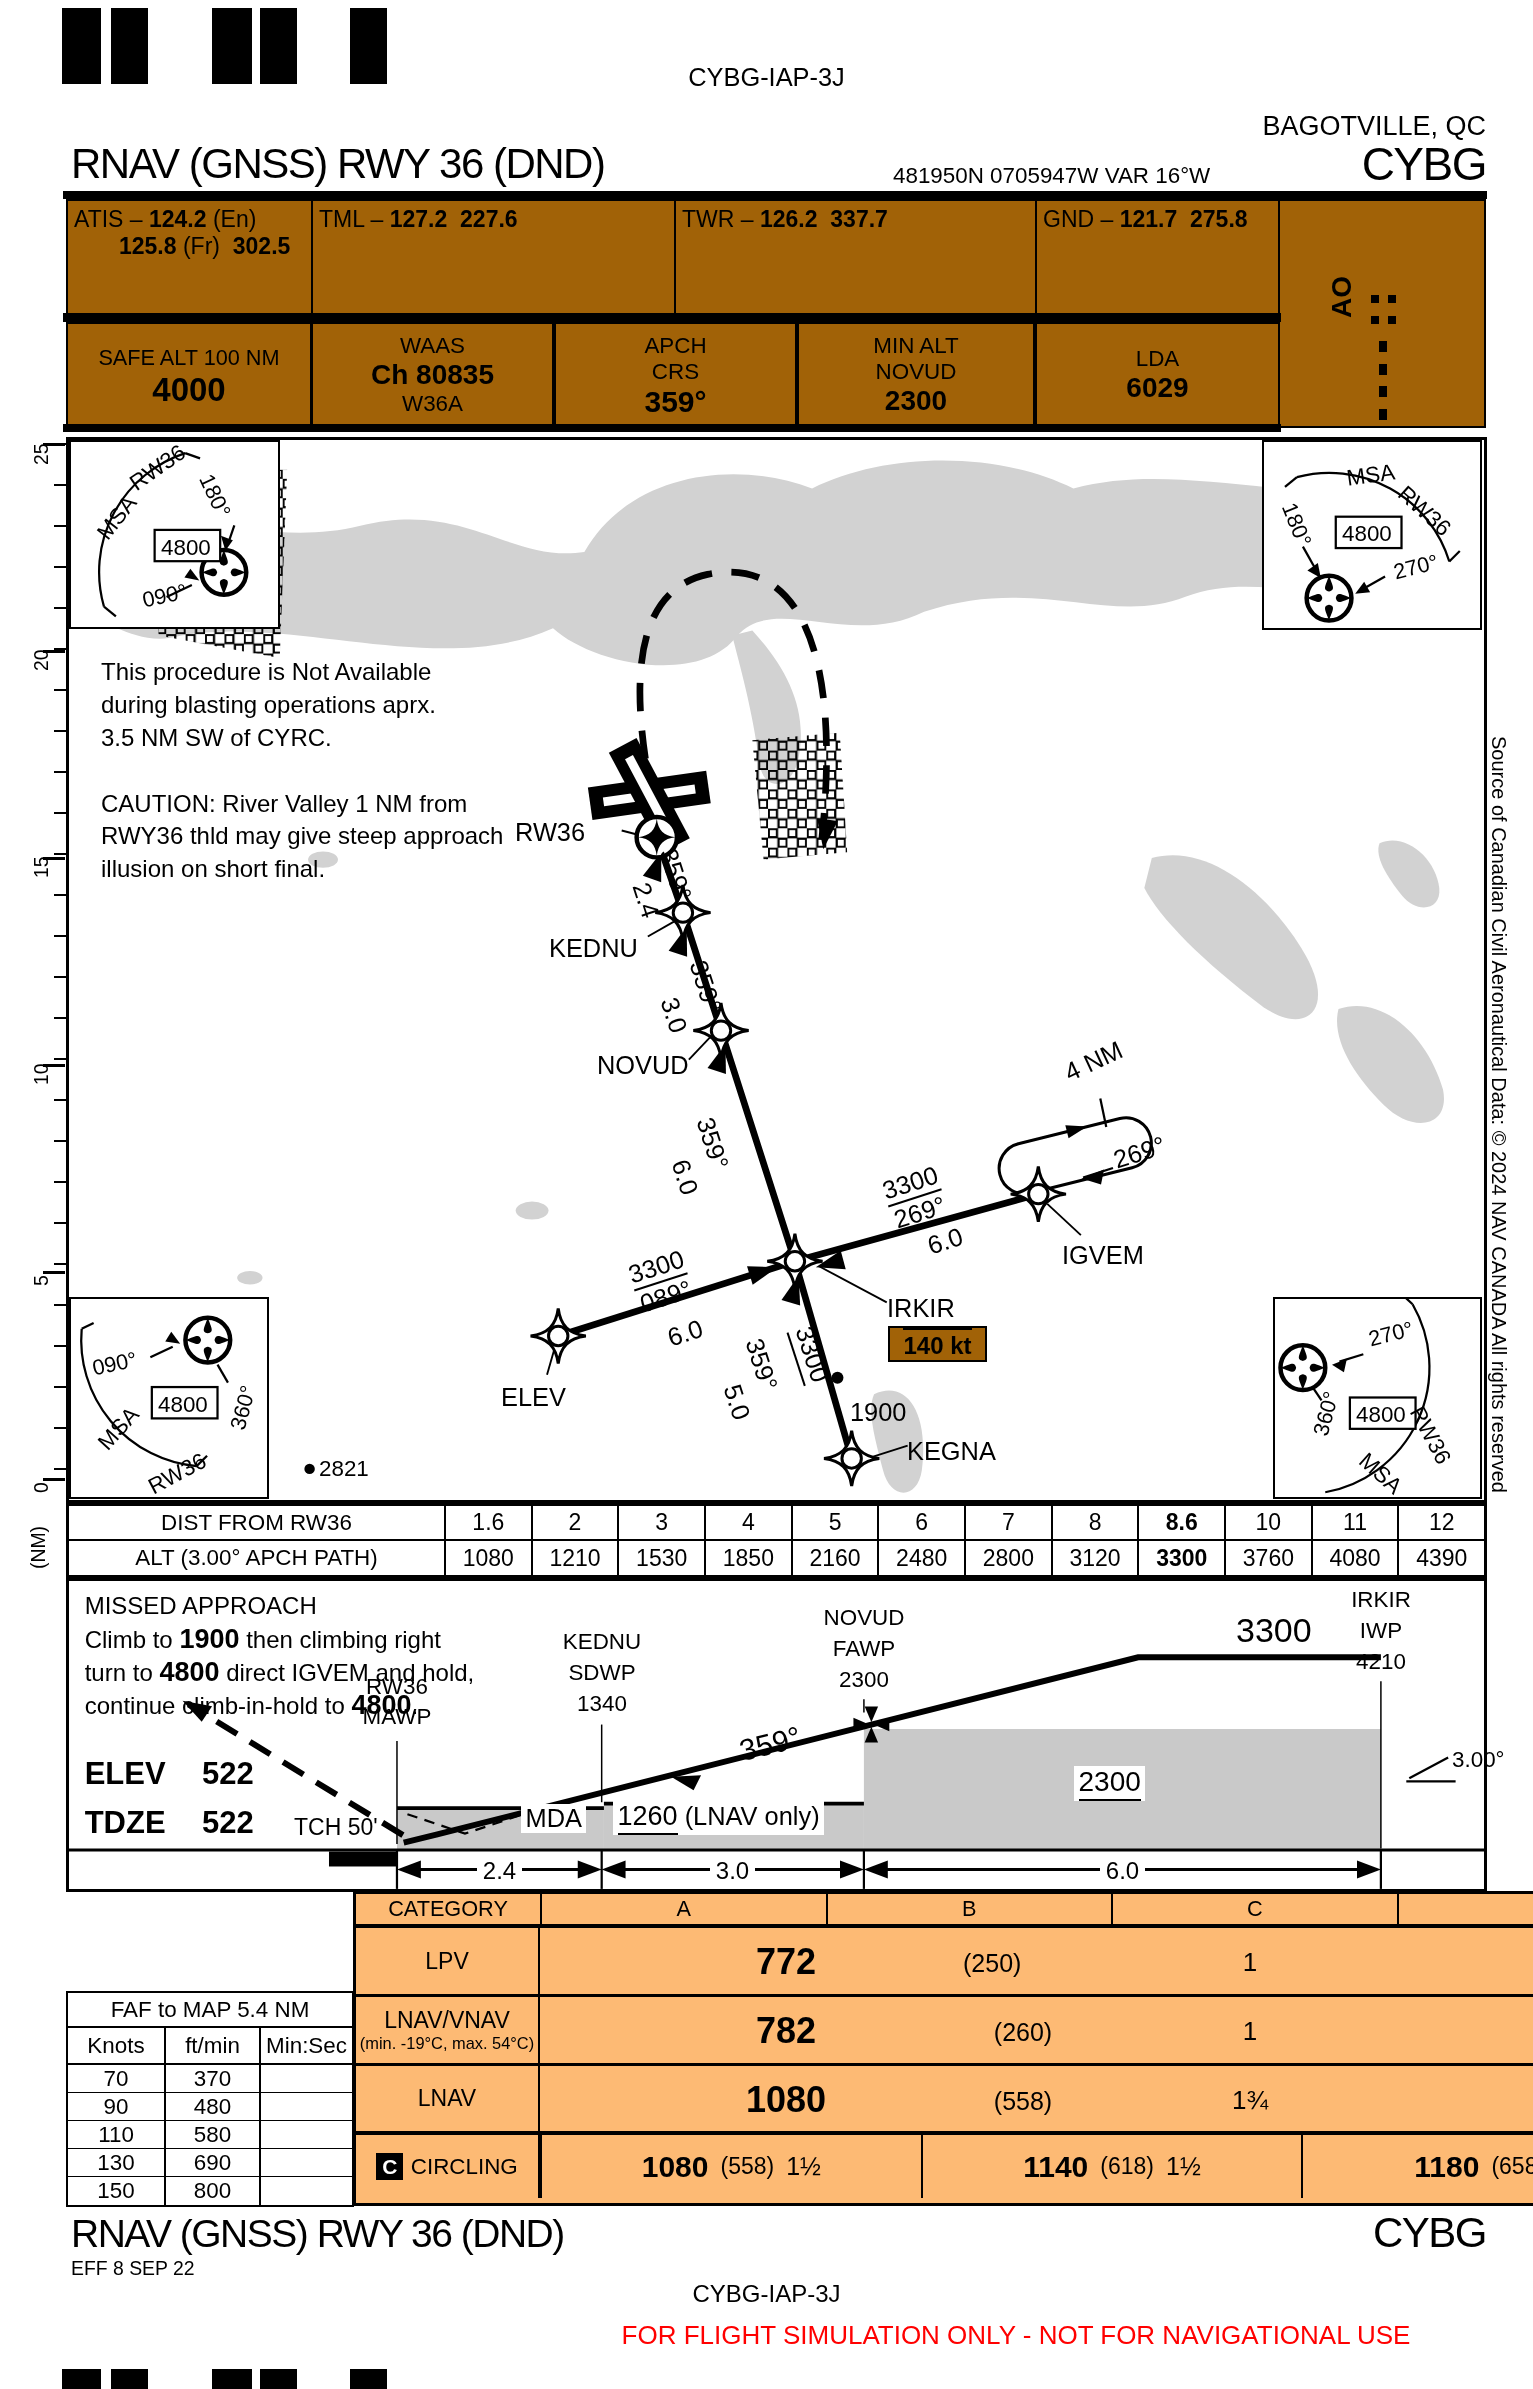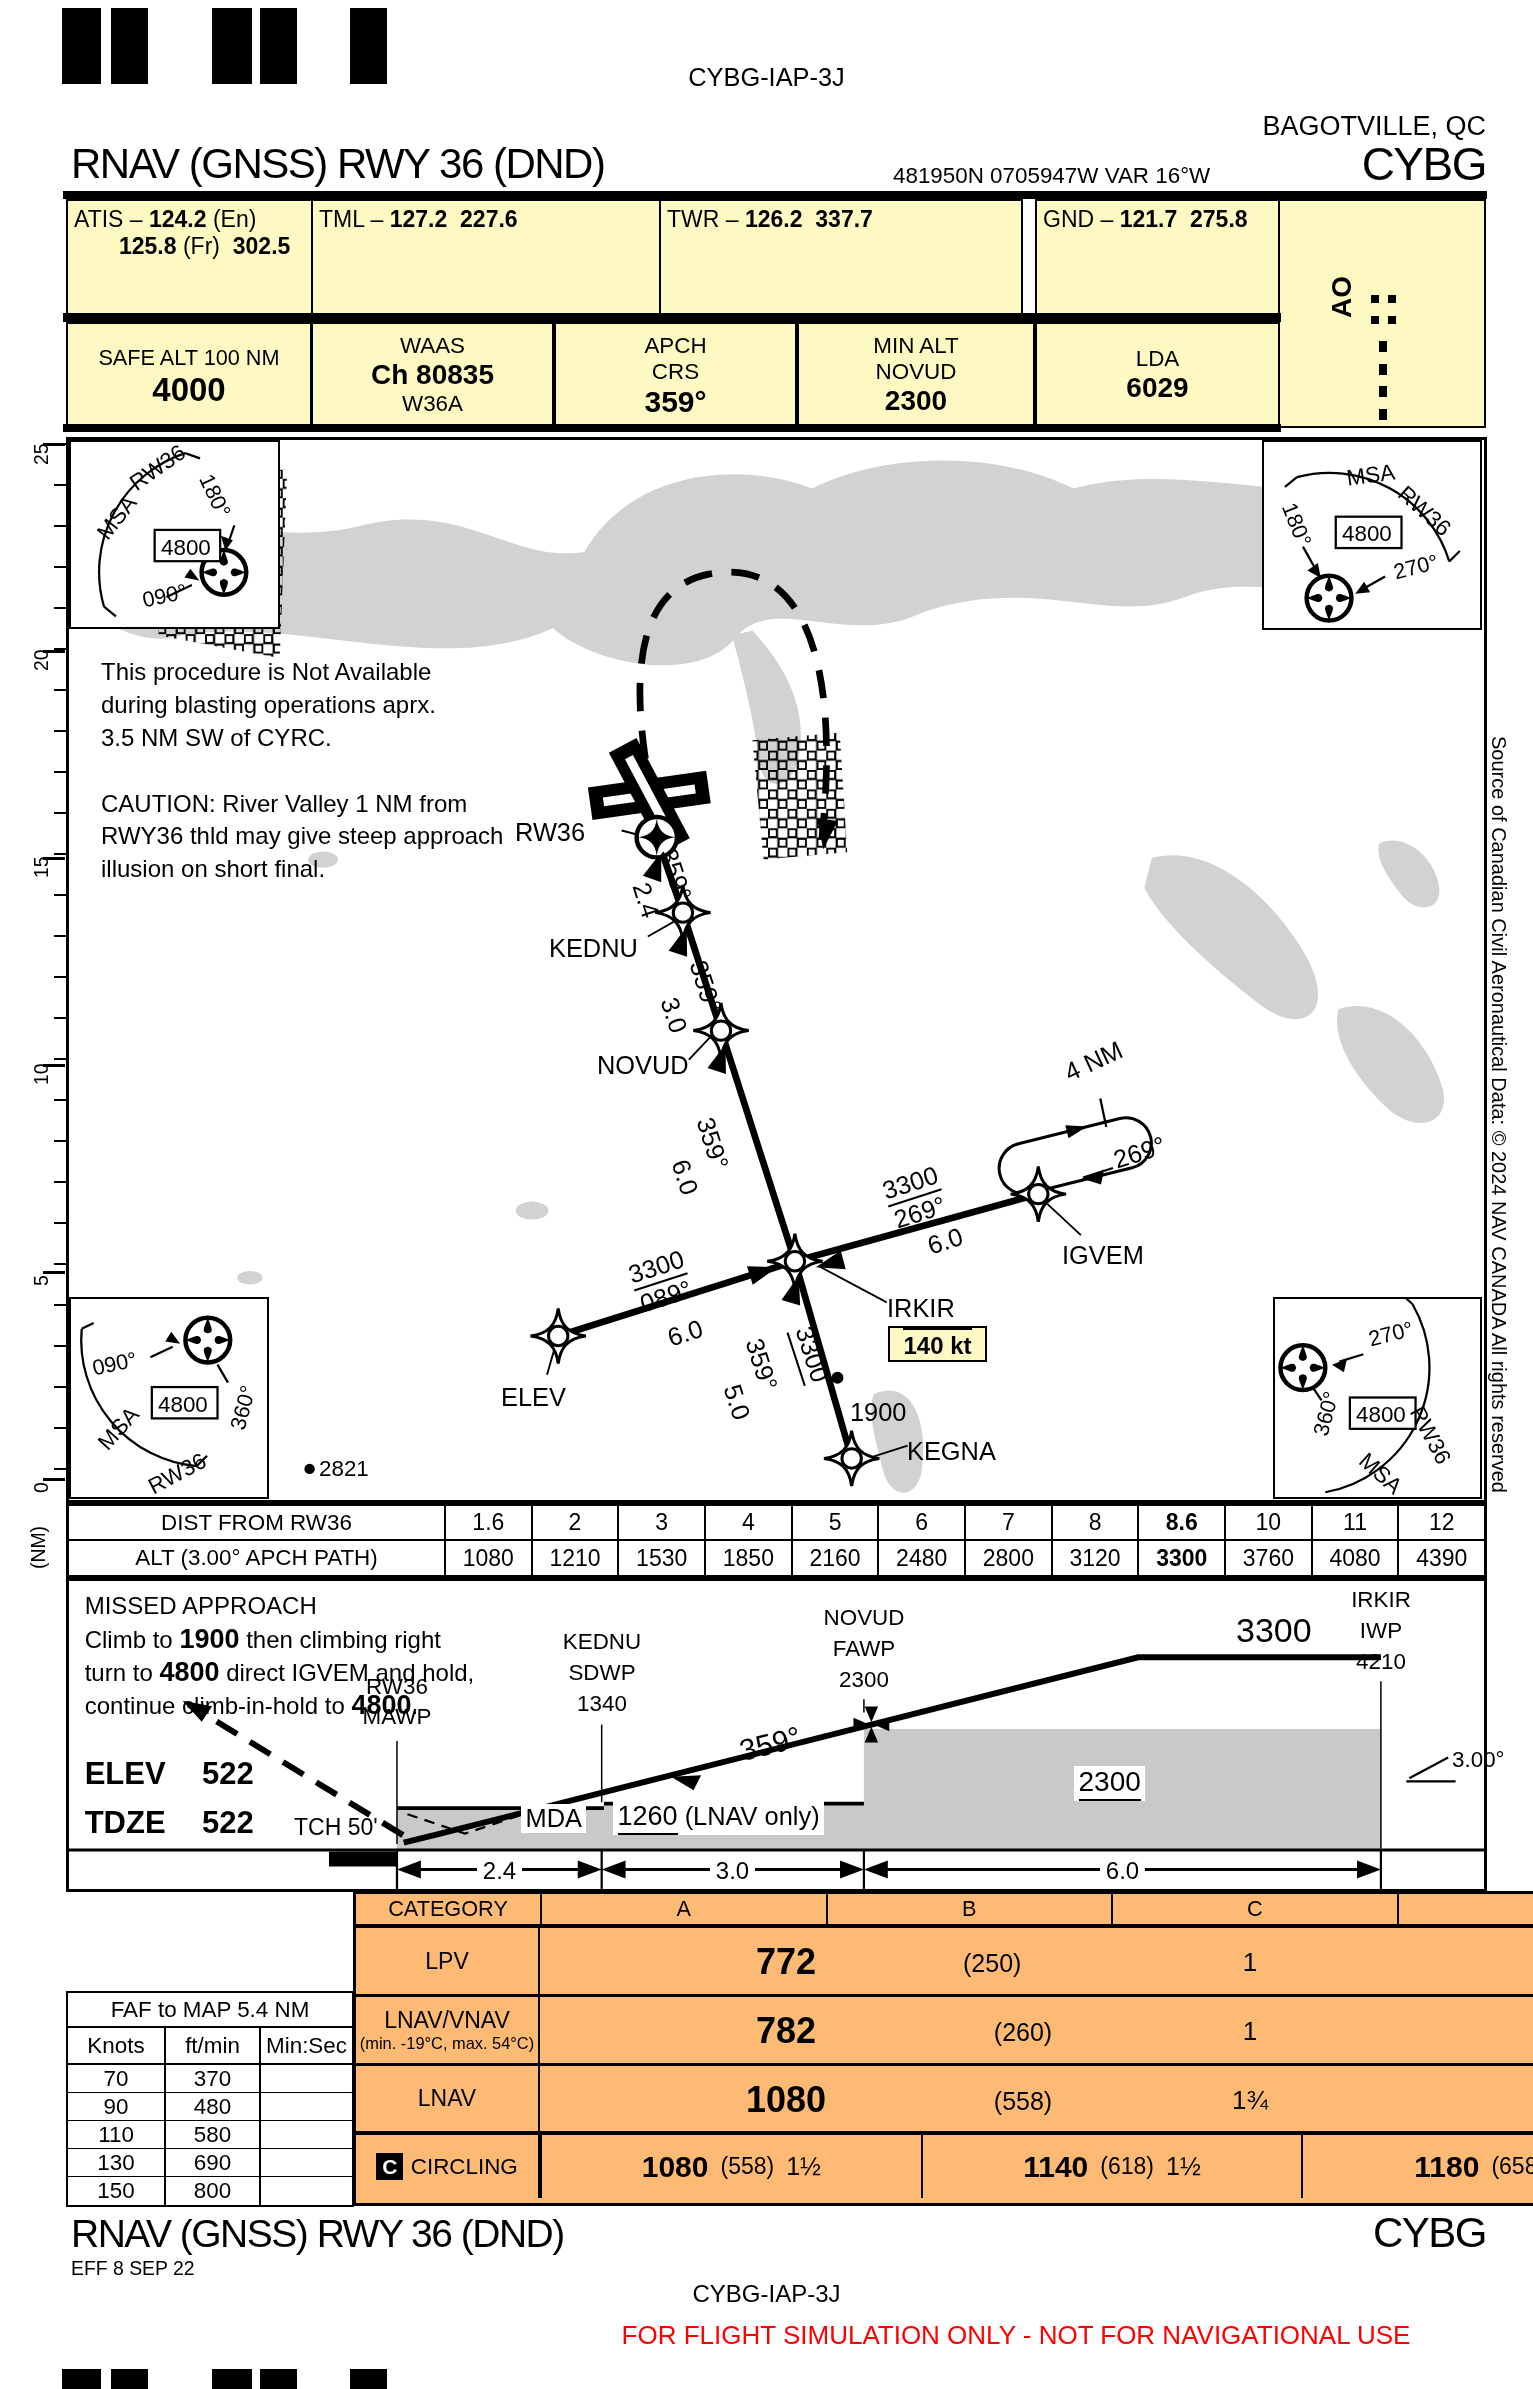--- a/index.html
+++ b/index.html
@@ -3,21 +3,21 @@
 <meta charset="utf-8">
 <style>
   *{margin:0;padding:0;box-sizing:border-box}
   html,body{background:#fff}
   body{font-family:"Liberation Sans","DejaVu Sans",sans-serif;color:#000}
   .page{position:relative;width:1533px;height:2389px;background:#fff;overflow:hidden}
   .t{position:absolute;white-space:nowrap}
   .abs{position:absolute}
   .b{font-weight:bold}
   .c{text-align:center}
-  .bx{border:2.2px solid #000;background:#fef9c3}
+  .bx{border:2.2px solid #000;background:#a16207}
   .ul{border-bottom:2.2px solid #000;padding-bottom:0.7px;display:inline-block}
   .ol{border-top:2.2px solid #000;padding-top:1.5px;display:inline-block}
   .bar{position:absolute;background:#000}
   .cell{display:flex;align-items:center;justify-content:center}
   .dc{flex:1;border-left:2.2px solid #000;display:flex;align-items:center;justify-content:center;font-size:23px}
   .rot{transform-origin:0 0}
   .nl{line-height:33px;font-size:24px}
   .stk{text-align:center;font-size:22.4px;line-height:31px}
   .wlbl{font-size:25.4px}
   .crs{font-size:25.4px}
@@ -43,21 +43,21 @@
   <div class="t" style="right:47px;top:137px;font-size:46px;letter-spacing:-1.5px">CYBG</div>
 
   <div class="bar" style="left:63px;top:191px;width:1424px;height:7.5px"></div>
   <div class="abs bx" style="left:66px;top:199px;width:248px;height:117px;font-size:23px;padding:4.5px 6px">
     <div><span>ATIS –</span> <span class="b">124.2</span> <span>(En)</span></div>
     <div style="padding-left:45px"><span class="b">125.8</span> <span>(Fr)</span>&nbsp; <span class="b">302.5</span></div>
   </div>
   <div class="abs bx" style="left:311px;top:199px;width:365px;height:117px;font-size:23px;padding:4.5px 6px">
     <div><span>TML –</span> <span class="b">127.2</span>&nbsp; <span class="b">227.6</span></div>
   </div>
-  <div class="abs bx" style="left:659px;top:199px;width:364px;height:117px;font-size:23px;padding:4.5px 6px">
+  <div class="abs bx" style="left:674px;top:199px;width:364px;height:117px;font-size:23px;padding:4.5px 6px">
     <div><span>TWR –</span> <span class="b">126.2</span>&nbsp; <span class="b">337.7</span></div>
   </div>
   <div class="abs bx" style="left:1035px;top:199px;width:245px;height:117px;font-size:23px;padding:4.5px 6px">
     <div><span>GND –</span> <span class="b">121.7</span>&nbsp; <span class="b">275.8</span></div>
   </div>
   <div class="abs bx" style="left:1278px;top:199px;width:208px;height:229px">
     <div class="t b" style="left:46px;top:117px;font-size:28px;transform:rotate(-90deg);transform-origin:0 0">AO</div>
     <div class="bar" style="left:91px;top:94px;width:7.5px;height:7.5px"></div>
     <div class="bar" style="left:108px;top:94px;width:7.5px;height:7.5px"></div>
     <div class="bar" style="left:91px;top:115px;width:7.5px;height:7.5px"></div>

